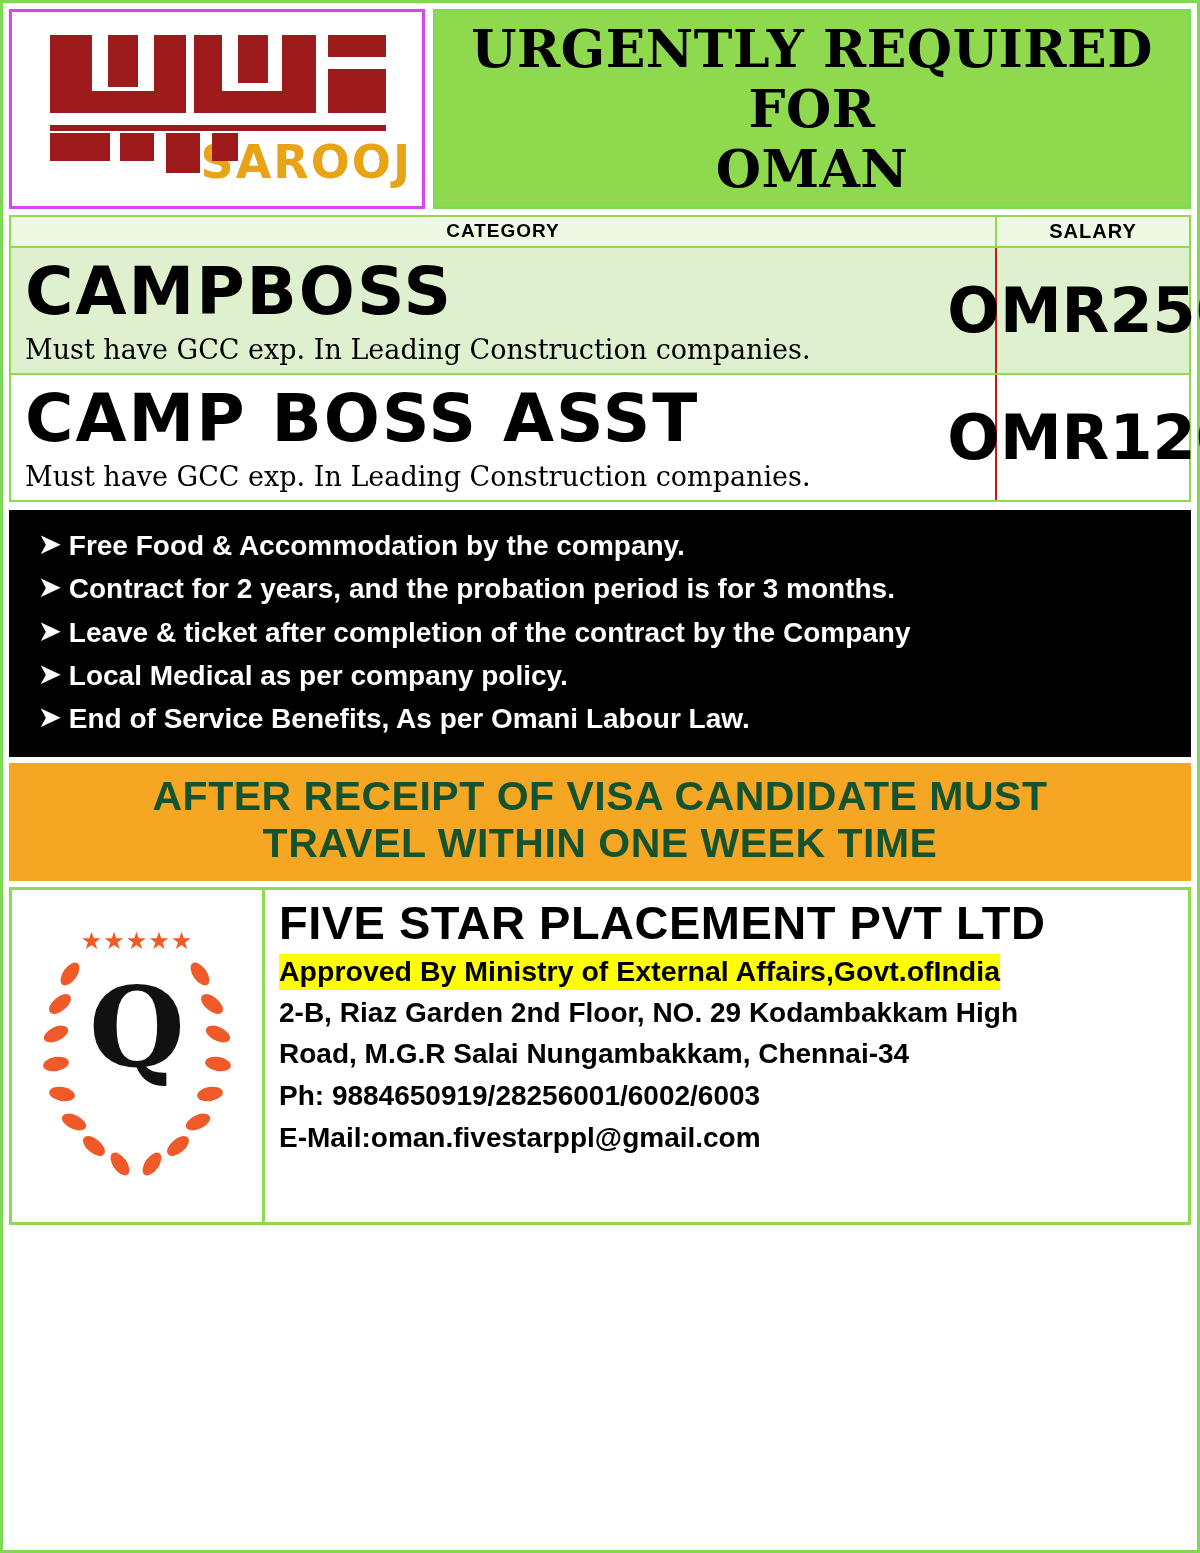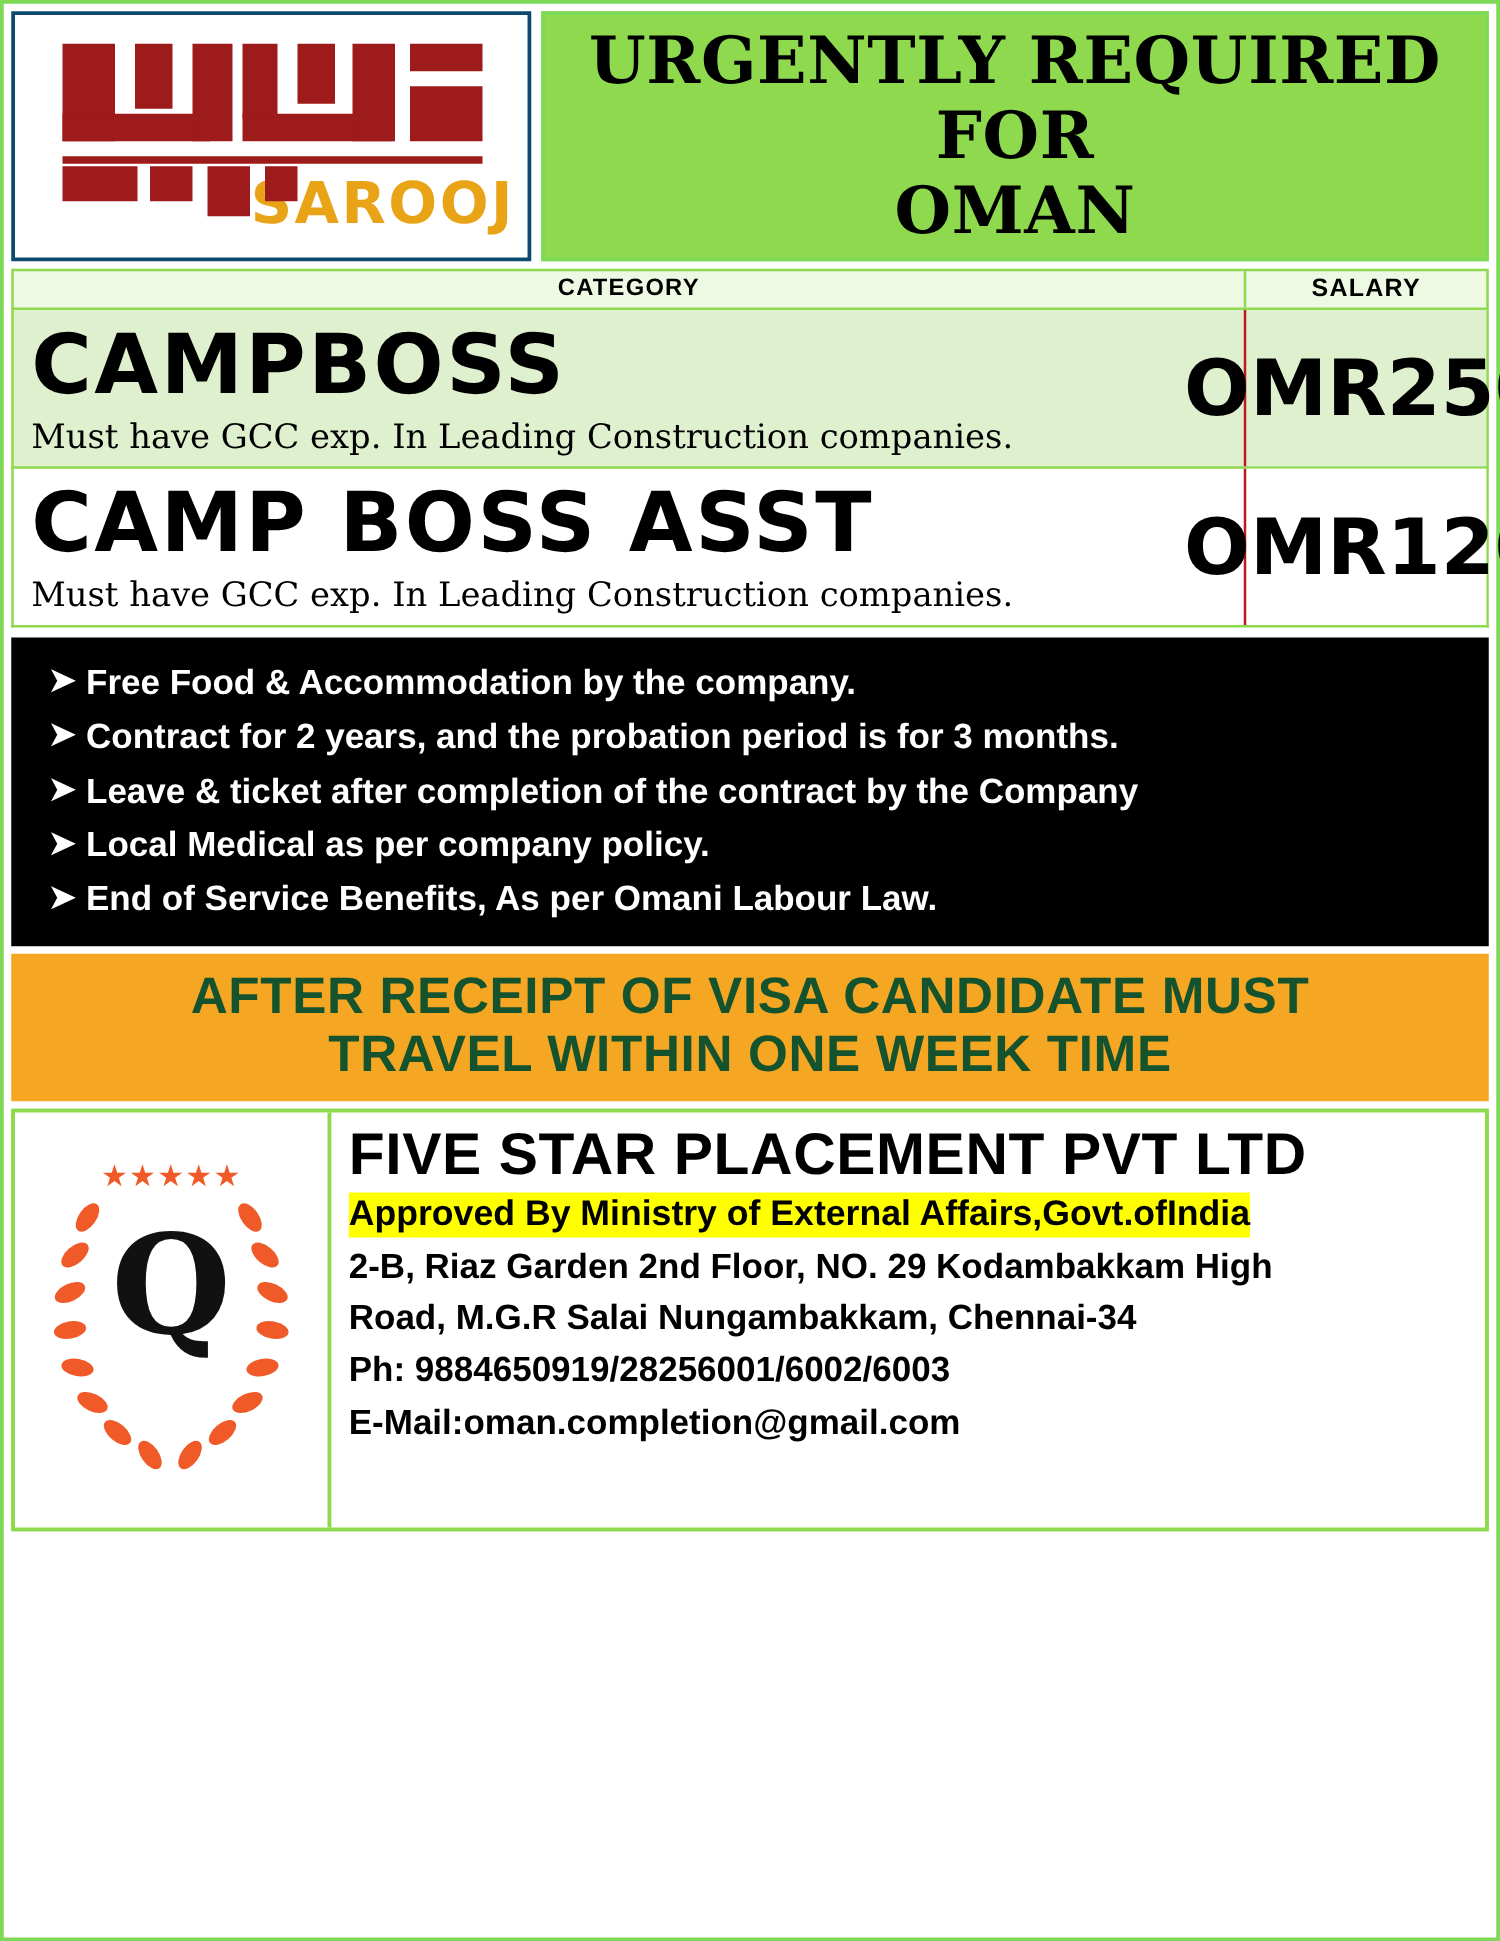--- a/index.html
+++ b/index.html
@@ -24,21 +24,21 @@
   }
 
   
   .header {
     display: flex;
     gap: 8px;
     height: 200px;
   }
   .logo-box {
     width: 416px;
-    border: 3px solid #0c4a6e;
+    border: 3px solid #d946ef;
     box-sizing: border-box;
     display: flex;
     flex-direction: column;
     align-items: center;
     justify-content: center;
     background: #ffffff;
     position: relative;
   }
   .sarooj-mark {
     width: 350px;
@@ -395,17 +395,17 @@
         <div class="leaf" style="left:128px; top:218px; transform:rotate(-40deg);"></div>
         <div class="leaf" style="left:102px; top:236px; transform:rotate(-55deg);"></div>
       </div>
     </div>
     <div class="agency-info">
       <div class="agency-name">FIVE STAR PLACEMENT PVT LTD</div>
       <div class="approved">Approved By Ministry of External Affairs,Govt.ofIndia</div>
       <div class="addr">2-B, Riaz Garden 2nd Floor, NO. 29 Kodambakkam High</div>
       <div class="addr">Road, M.G.R Salai Nungambakkam, Chennai-34</div>
       <div class="addr">Ph: 9884650919/28256001/6002/6003</div>
-      <div class="addr">E-Mail:oman.completion@gmail.com</div>
+      <div class="addr">E-Mail:oman.fivestarppl@gmail.com</div>
     </div>
   </div>
 
 </div>
 
 </body></html>

